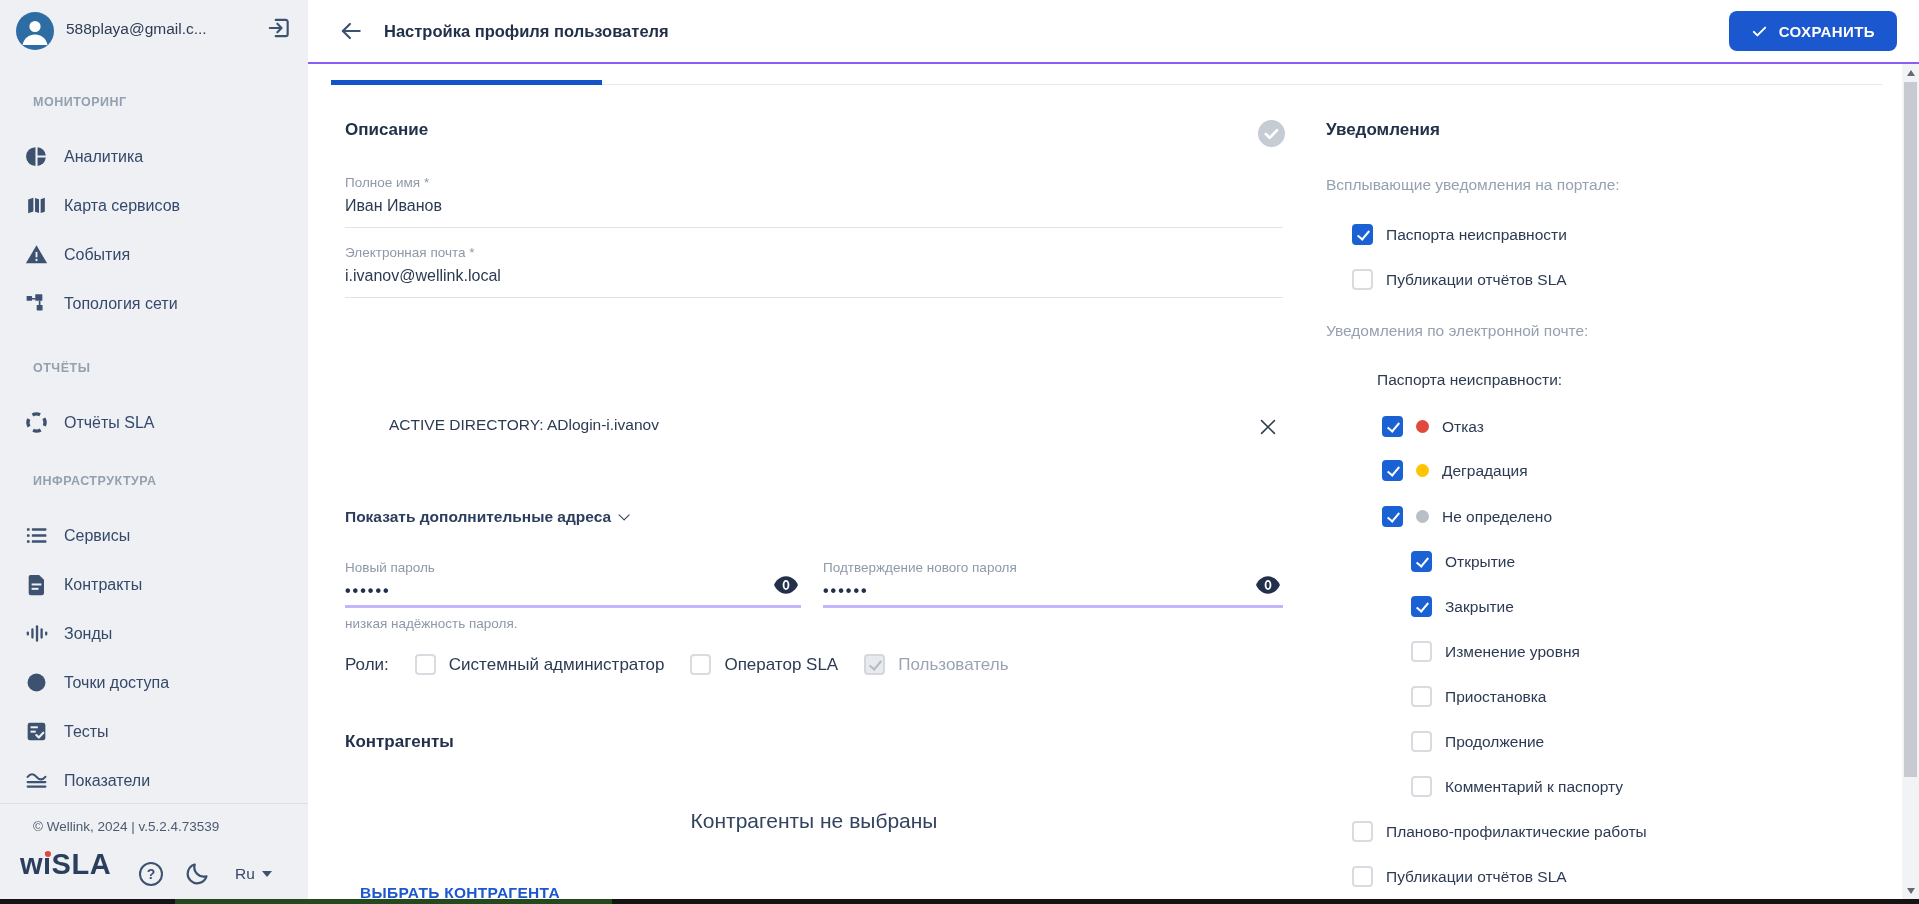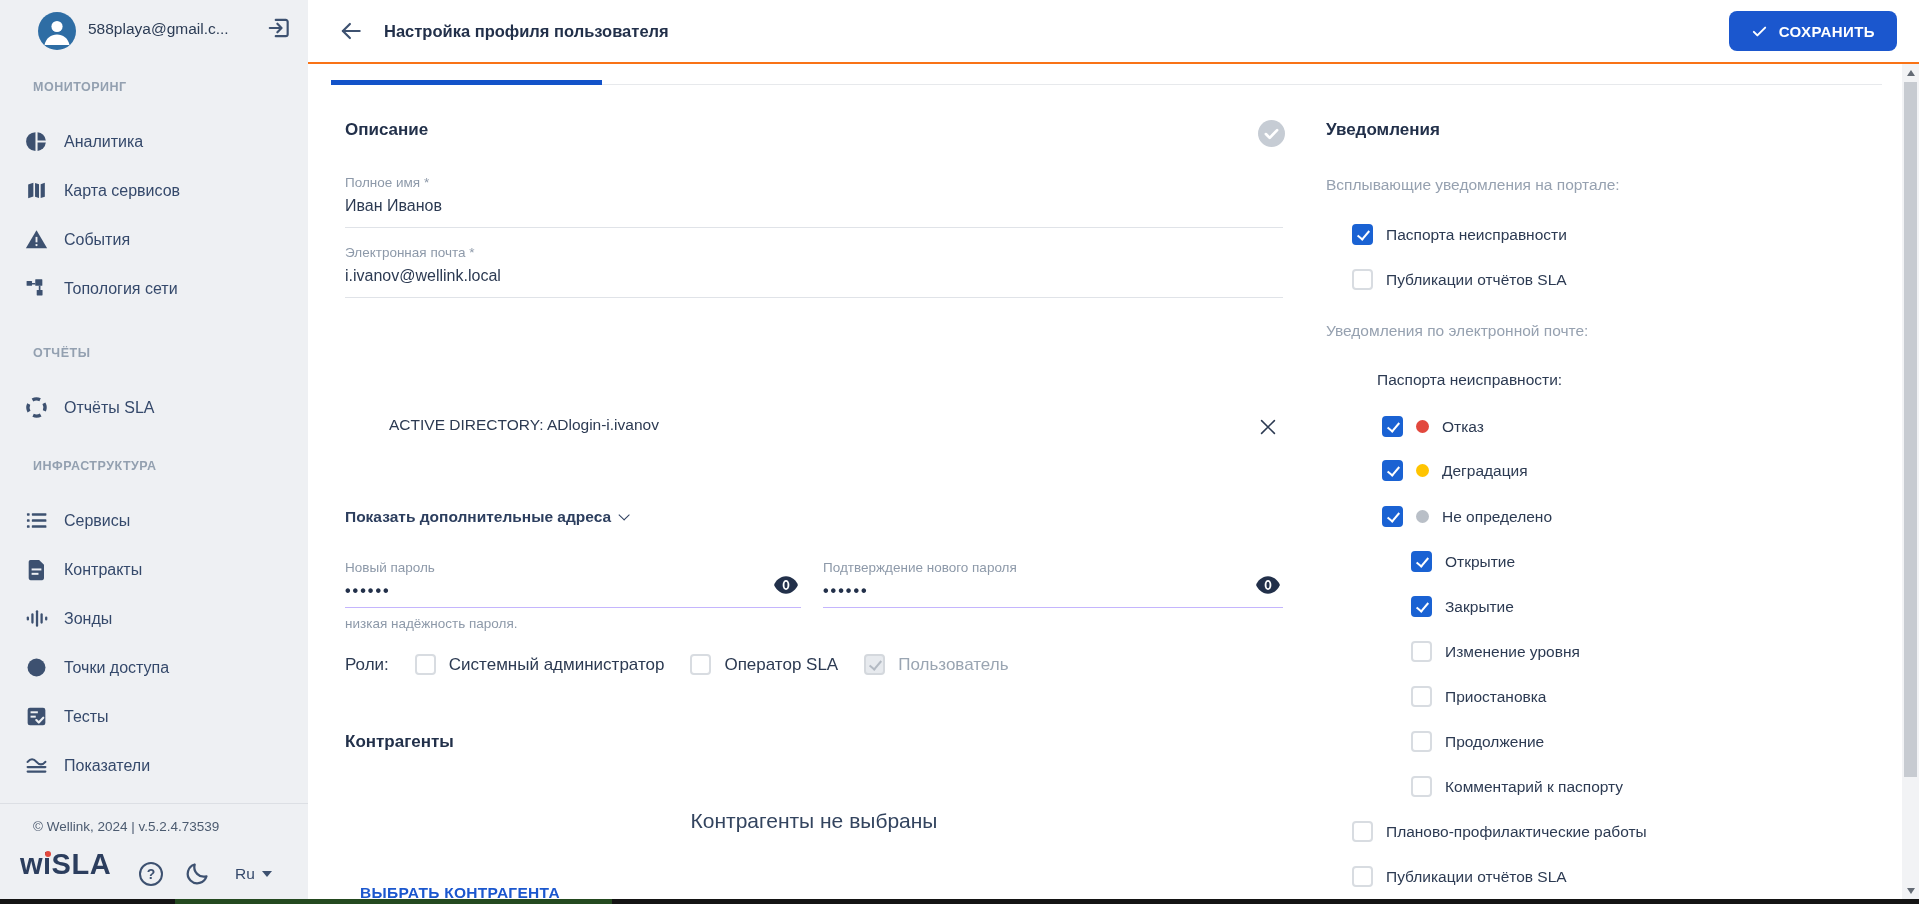--- a/index.html
+++ b/index.html
@@ -1,43 +1,43 @@
 <!DOCTYPE html>
 <html><head>
 <meta charset="utf-8">
 <style>
   * { margin:0; padding:0; box-sizing:border-box; }
   html,body { width:1919px; height:904px; overflow:hidden; }
   body { font-family:"Liberation Sans", sans-serif; background:#ffffff; position:relative; color:#2c3a52; }
 
   
-  .sidebar { position:absolute; left:0; top:0; width:308px; height:899px; background:#eef0f3; overflow:hidden;padding-left:22px; }
+  .sidebar { position:absolute; left:0; top:0; width:308px; height:899px; background:#eef0f3; overflow:hidden; }
   .user-row { position:relative; height:56px; }
   .avatar { position:absolute; left:16px; top:12px; width:38px; height:38px; border-radius:50%; background:#2e6da4; overflow:hidden; }
   .user-email { position:absolute; left:66px; top:20px; font-size:15.5px; color:#2c3c55; white-space:nowrap; }
   .collapse-btn { position:absolute; right:16px; top:15px; width:26px; height:26px; cursor:pointer; }
   .nav { position:absolute; left:0; top:56px; width:100%; height:747px; overflow:hidden; }
-  .sec-title { margin:24px 0 0 33px; font-size:12.5px; font-weight:bold; letter-spacing:.5px; color:#93a0b0; height:16px; }
+  .sec-title { margin:39px 0 0 33px; font-size:12.5px; font-weight:bold; letter-spacing:.5px; color:#93a0b0; height:16px; }
   .sec-title.gap1 { margin-top:33px; }
   .sec-title.gap2 { margin-top:27px; }
   .sec-items { margin-top:21px; }
   .nav-item { height:49px; display:flex; align-items:center; padding-left:23px; cursor:pointer; }
   .nav-ico { width:26px; height:26px; flex:0 0 auto; display:flex; align-items:center; justify-content:center; color:#3d5170; }
   .nav-label { margin-left:15px; font-size:16px; color:#35496b; }
   .side-footer { position:absolute; left:0; top:803px; width:100%; height:96px; border-top:1px solid #dcdfe4; }
   .copyright { position:absolute; left:33px; top:15px; font-size:13.5px; color:#4c5b70; }
   .wordmark { position:absolute; left:20px; top:44px; font-size:29px; font-weight:bold; letter-spacing:.5px; color:#2c3e5e; }
   .wordmark .reddot { position:absolute; left:25px; top:3px; width:6px; height:6px; border-radius:50%; background:#e2483d; }
   .help-icon { position:absolute; left:139px; top:58px; width:24px; height:24px; border:2px solid #3d5170; border-radius:50%; color:#3d5170; font-size:14px; font-weight:bold; display:flex; align-items:center; justify-content:center; cursor:pointer; }
   .moon-icon { position:absolute; left:184px; top:56px; width:27px; height:27px; color:#3d5170; cursor:pointer; }
   .lang { position:absolute; left:235px; top:61px; font-size:15.5px; color:#35496b; cursor:pointer; display:flex; align-items:center; gap:7px; }
   .caret-down { width:0; height:0; border-left:5px solid transparent; border-right:5px solid transparent; border-top:6px solid #3d5170; }
 
   
-  .topbar { position:absolute; left:308px; top:0; width:1611px; height:64px; background:#fff; border-bottom:2px solid #f97316; display:flex; align-items:center; }
+  .topbar { position:absolute; left:308px; top:0; width:1611px; height:64px; background:#fff; border-bottom:2px solid #8b5cf6; display:flex; align-items:center; }
   .back-btn { margin-left:30px; width:26px; height:26px; color:#3d5170; cursor:pointer; flex:0 0 auto; }
   .page-title { margin-left:20px; font-size:16.5px; font-weight:600; color:#22304a; }
   .save-btn { margin-left:auto; margin-right:22px; height:40px; padding:0 22px; border:none; border-radius:8px; background:#1b57ce; color:#fff; font-family:inherit; font-size:15px; font-weight:bold; letter-spacing:.4px; display:flex; align-items:center; gap:11px; cursor:pointer; }
 
   
   .content { position:absolute; left:308px; top:64px; width:1594px; height:835px; background:#fff; overflow:hidden; }
   .tabline { position:absolute; left:23px; right:20px; top:20px; height:1px; background:#e7e9ec; }
   .tabactive { position:absolute; left:23px; top:16px; width:271px; height:5px; background:#1353c9; }
 
   .form-col { position:absolute; left:37px; top:0; width:938px; height:100%; }
@@ -46,21 +46,21 @@
   .check-circle { position:absolute; left:913px; top:56px; width:27px; height:27px; border-radius:50%; background:#c6ccd4; color:#fff; }
   .field { position:absolute; left:0; right:0; border-bottom:1px solid #e0e3e8; }
   .field .flabel { font-size:13.5px; color:#8d99a9; margin-bottom:5px; line-height:17px; }
   .field .fvalue { font-size:16px; color:#2c3a52; margin-bottom:11px; line-height:20px; }
   .f1 { top:110px; } .f2 { top:180px; } .f3 { top:249px; }
   .ad-row { position:absolute; left:0; right:0; top:352px;margin-left:44px; }
   .ad-text { font-size:15.5px; color:#2c3a52; }
   .ad-close { position:absolute; right:4px; top:0px; width:22px; height:22px; color:#2c3a52; cursor:pointer; }
   .addr-link { position:absolute; left:0; top:444px; font-size:15.5px; font-weight:bold; color:#2c3e5e; cursor:pointer; display:flex; align-items:center; gap:7px; }
   .chev-down { width:8px; height:8px; border-right:1.6px solid #2c3e5e; border-bottom:1.6px solid #2c3e5e; transform:rotate(45deg) translateY(-3px); }
-  .pw-col { position:absolute; top:495px; border-bottom:1px solid #c4b5fd; height:49px; }
+  .pw-col { position:absolute; top:495px; border-bottom:3px solid #c4b5fd; height:49px; }
   .pw-1 { left:0; width:456px; } .pw-2 { left:478px; width:460px; }
   .pw-col .flabel { font-size:13.5px; color:#8d99a9; line-height:17px; margin-bottom:6px; }
   .pw-col .dots { font-size:16px; letter-spacing:2px; color:#22304a; font-weight:bold; }
   .eye { position:absolute; right:2px; top:16px; width:26px; height:20px; color:#22304a; cursor:pointer; }
   .pw-hint { position:absolute; left:0; top:552px; font-size:13.5px; color:#8d99a9; }
   .roles-row { position:absolute; left:0; top:590px; display:flex; align-items:center; gap:26px; font-size:17px; color:#2c3a52; }
   .role-opt { display:flex; align-items:center; gap:13px; }
   .role-opt.off .cb-label { color:#9aa5b2; }
   .sec-contr { position:absolute; left:0; top:668px; }
   .contr-empty { position:absolute; left:0; right:0; top:745px; text-align:center; font-size:21px; color:#33445f; }

